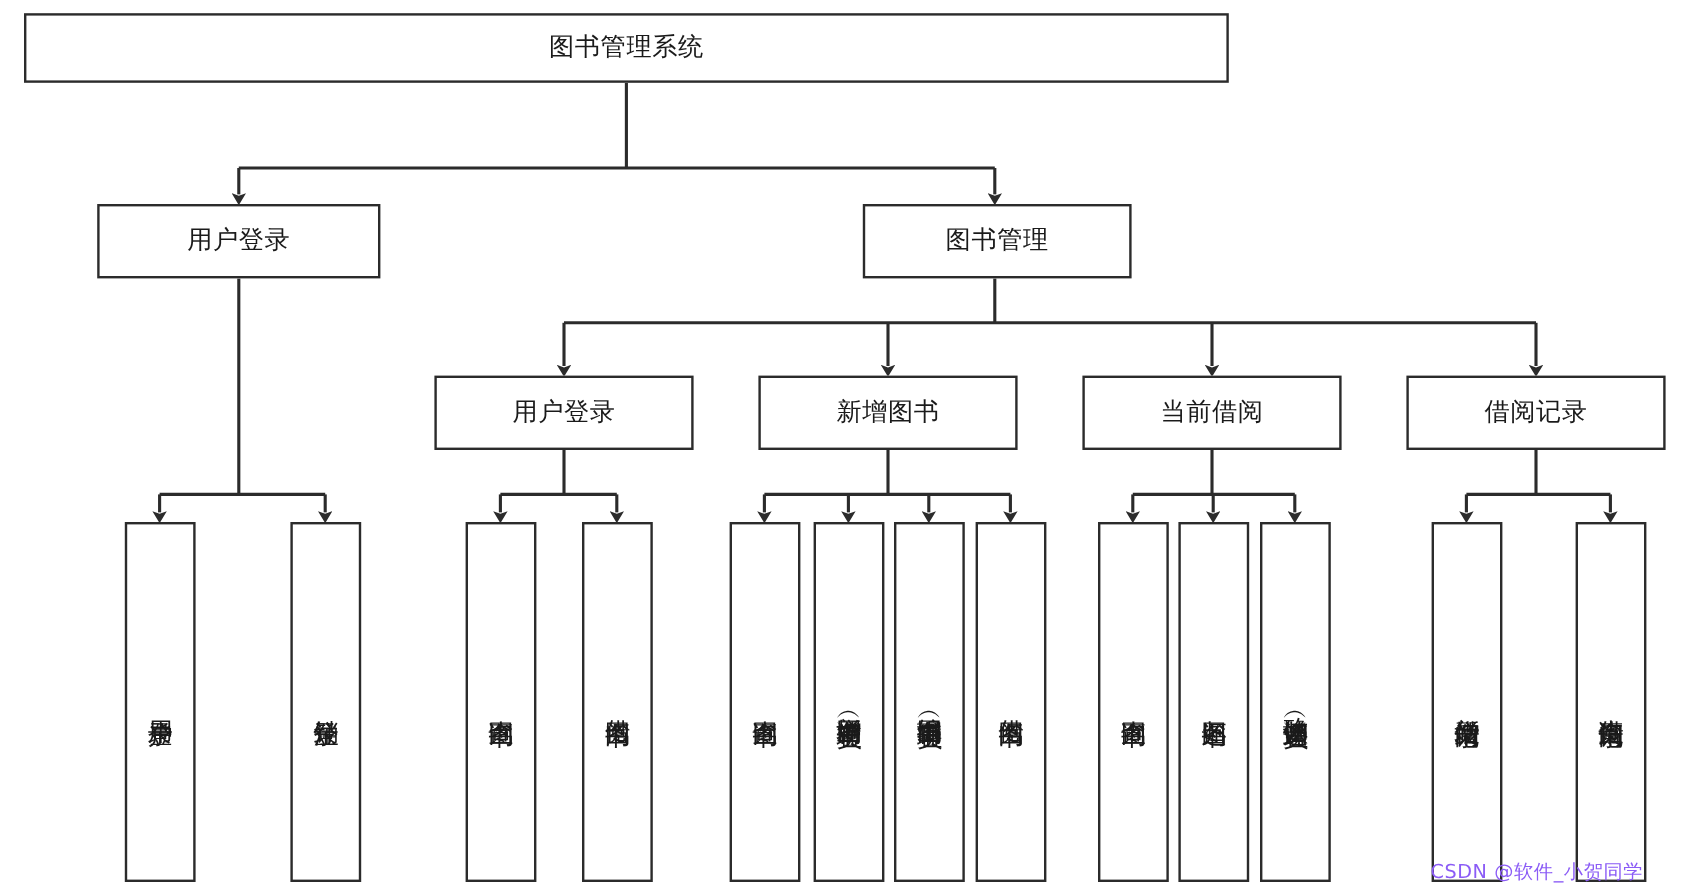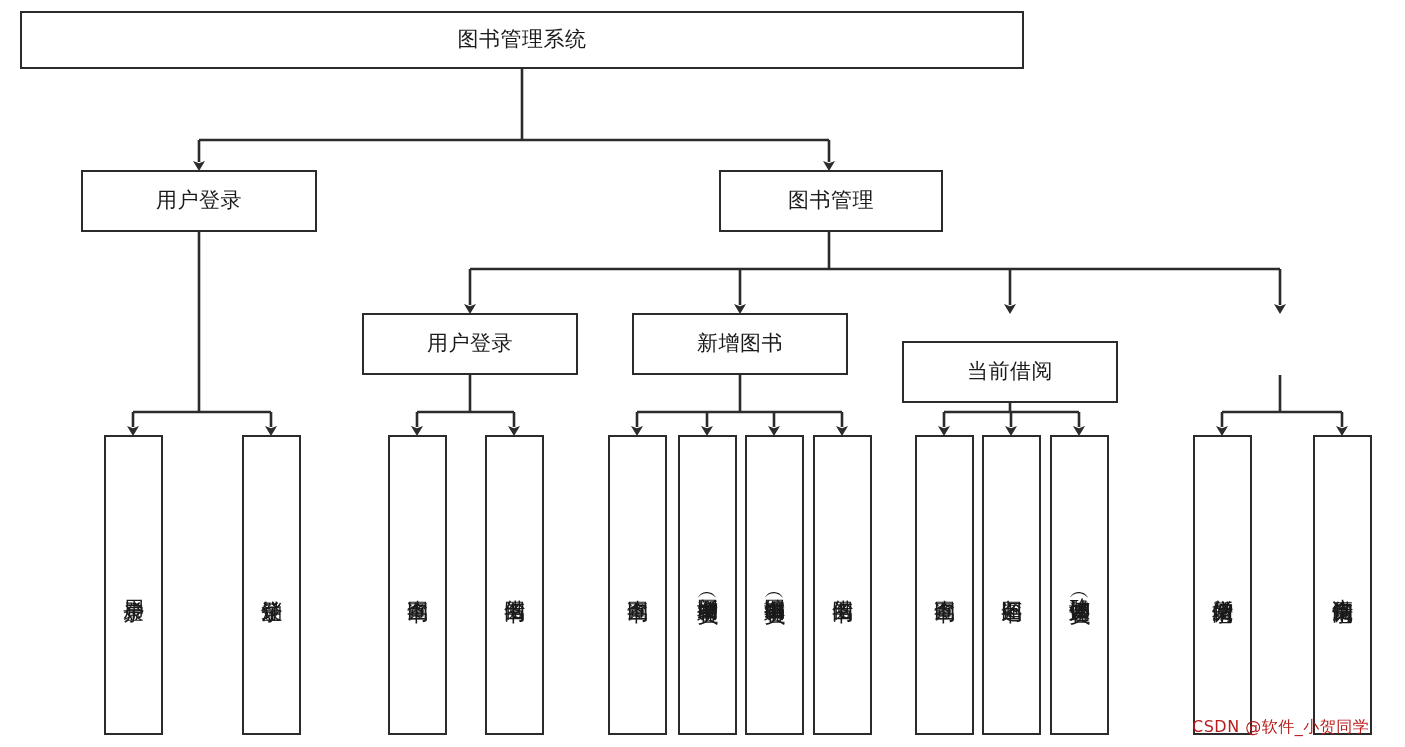--- a/index.html
+++ b/index.html
@@ -49,21 +49,21 @@
     text-orientation: upright;
     font-size: 21px;
     color: #1a1a1a;
     line-height: 1.35;
     letter-spacing: 1px;
     white-space: nowrap;
   }
   .watermark {
     position: absolute;
     font-size: 16px;
-    color: #b91c1c;
+    color: #8b5cf6;
     white-space: nowrap;
     letter-spacing: 0.5px;
     pointer-events: none;
   }
 </style>
 </head>
 <body>
 
 <div id="diagram-root">
 
@@ -142,22 +142,25 @@
   <div class="node-box" style="left:719px; top:170px; width:224px; height:62px;">
     <span class="node-label-h">图书管理</span>
   </div>
 
   <div class="node-box" style="left:362px; top:313px; width:216px; height:62px;">
     <span class="node-label-h">用户登录</span>
   </div>
   <div class="node-box" style="left:632px; top:313px; width:216px; height:62px;">
     <span class="node-label-h">新增图书</span>
   </div>
-  <div class="node-box" style="left:902px; top:313px; width:216px; height:62px;margin-top:28px;">
+  <div class="node-box" style="left:902px; top:313px; width:216px; height:62px;">
     <span class="node-label-h">当前借阅</span>
+  </div>
+  <div class="node-box" style="left:1172px; top:313px; width:216px; height:62px;">
+    <span class="node-label-h">借阅记录</span>
   </div>
 
   <div class="node-box" style="left:104px; top:435px; width:59px; height:300px;">
     <span class="node-label-v">用户登录</span>
   </div>
   <div class="node-box" style="left:242px; top:435px; width:59px; height:300px;">
     <span class="node-label-v">注销登录</span>
   </div>
   <div class="node-box" style="left:388px; top:435px; width:59px; height:300px;">
     <span class="node-label-v">查询图书</span>

